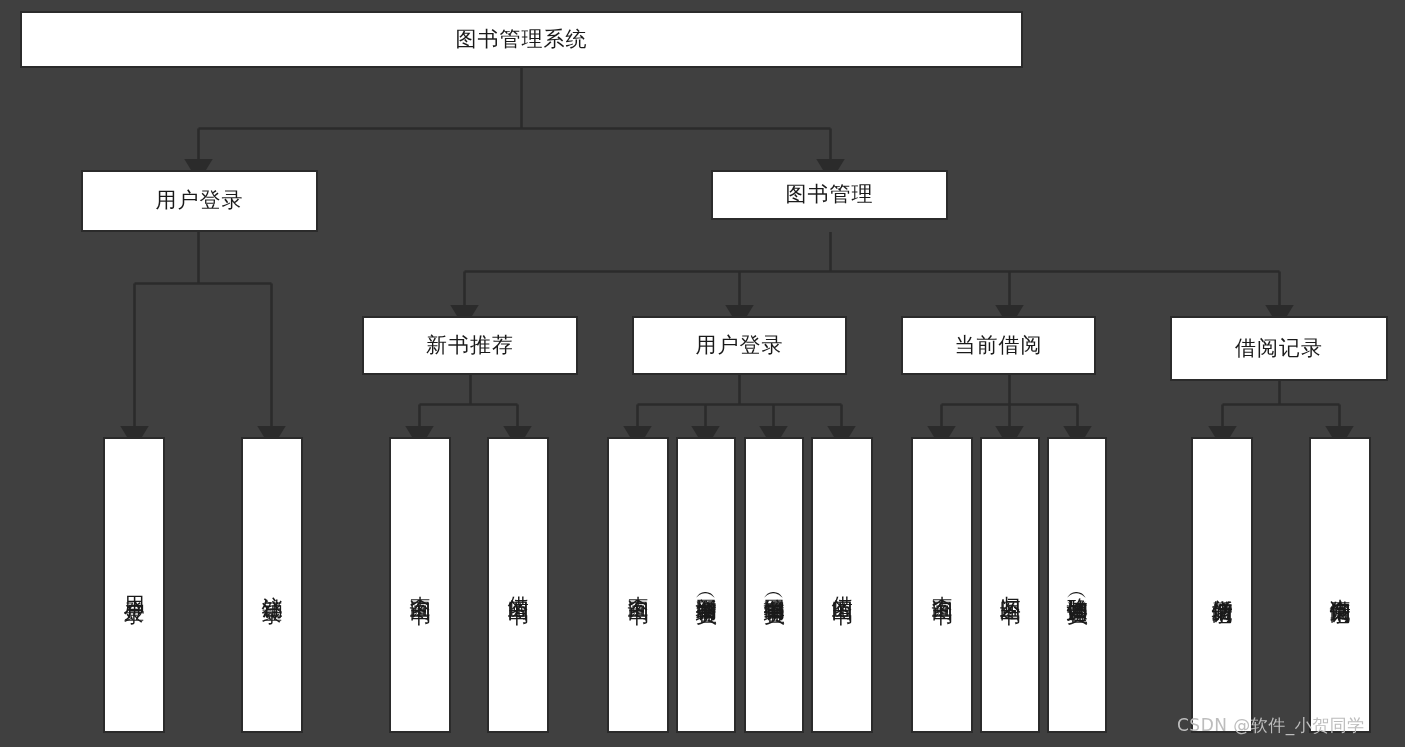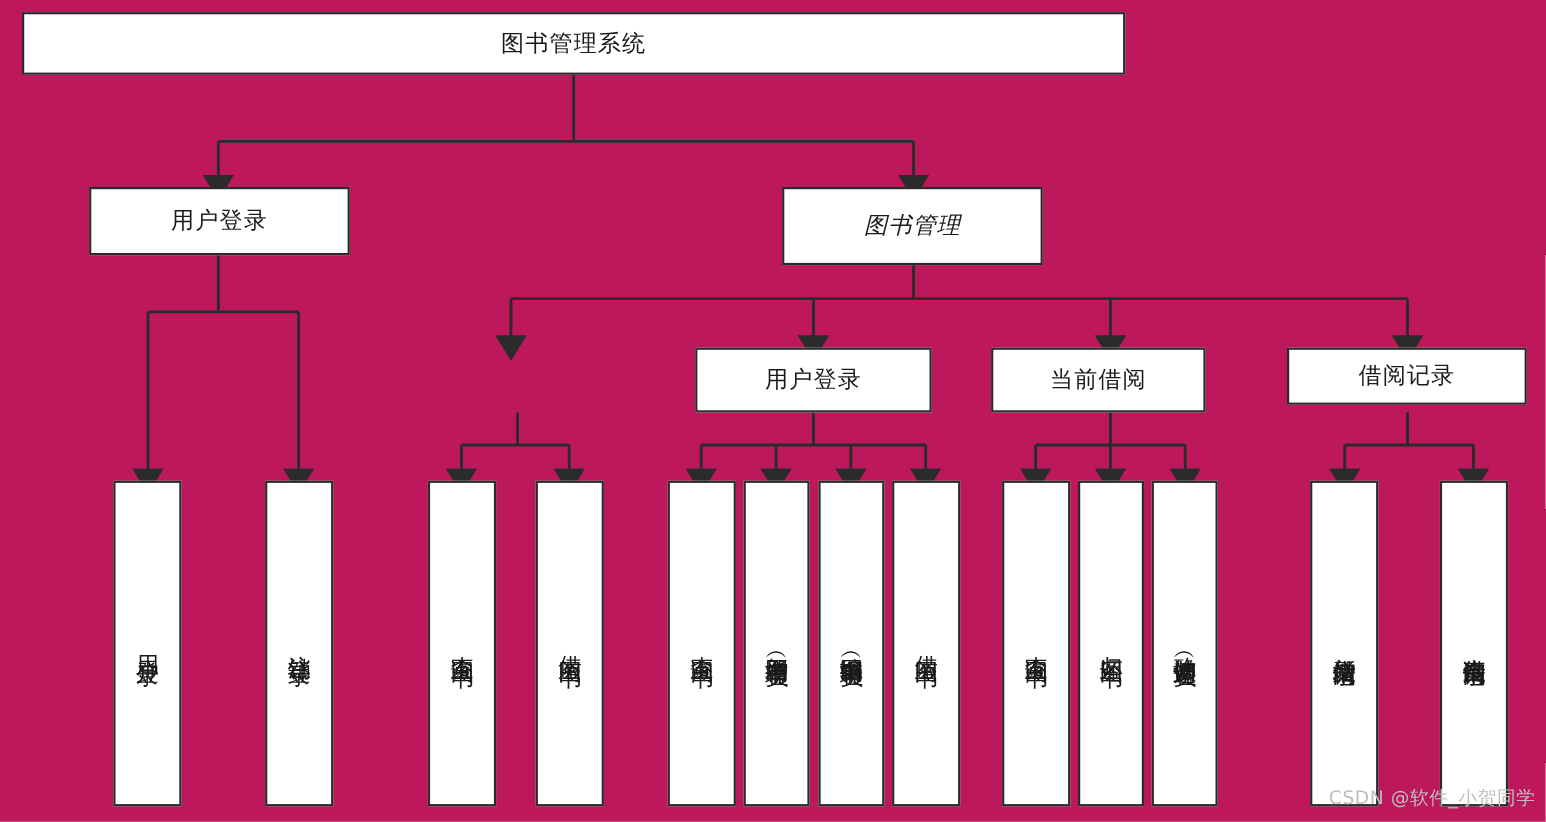--- a/index.html
+++ b/index.html
@@ -10,21 +10,21 @@
   body {
     font-family: "DejaVu Sans", "Liberation Sans", sans-serif;
     width: 1405px;
     height: 747px;
     overflow: hidden;
   }
   #canvas {
     position: relative;
     width: 1405px;
     height: 747px;
-    background: #be185d;
+    background: #404040;
   }
   #edges {
     position: absolute;
     left: 0;
     top: 0;
     width: 1405px;
     height: 747px;
   }
   .node {
     position: absolute;
@@ -116,39 +116,40 @@
       <path d="M1279.5,375 L1279.5,404.5"></path>
       <path d="M1222.5,404.5 L1339.5,404.5"></path>
       <path d="M1222.5,404.5 L1222.5,429" marker-end="url(#arrow)"></path>
       <path d="M1339.5,404.5 L1339.5,429" marker-end="url(#arrow)"></path>
     </g>
   </svg>
 
   <div class="node node-h" style="left:20px; top:11px; width:1003px; height:57px;">图书管理系统</div>
 
   <div class="node node-h" style="left:81px; top:170px; width:237px; height:62px;">用户登录</div>
-  <div class="node node-h" style="left:711px; top:170px; width:237px; height:71px;font-style:italic;">图书管理</div>
+  <div class="node node-h" style="left:711px; top:170px; width:237px; height:50px;">图书管理</div>
 
+  <div class="node node-h" style="left:362px; top:316px; width:216px; height:59px;">新书推荐</div>
   <div class="node node-h" style="left:632px; top:316px; width:215px; height:59px;">用户登录</div>
   <div class="node node-h" style="left:901px; top:316px; width:195px; height:59px;">当前借阅</div>
-  <div class="node node-h" style="left:1170px; top:316px; width:218px; height:52px;">借阅记录</div>
+  <div class="node node-h" style="left:1170px; top:316px; width:218px; height:65px;">借阅记录</div>
 
   <div class="node node-v" style="left:103px; top:437px; width:62px; height:296px;">用户登录</div>
   <div class="node node-v" style="left:241px; top:437px; width:62px; height:296px;">注销登录</div>
 
   <div class="node node-v" style="left:389px; top:437px; width:62px; height:296px;">查询图书</div>
   <div class="node node-v" style="left:487px; top:437px; width:62px; height:296px;">借阅图书</div>
 
   <div class="node node-v" style="left:607px; top:437px; width:62px; height:296px;">查询图书</div>
   <div class="node node-v tight" style="left:676px; top:437px; width:60px; height:296px;">新增图书（管理员）</div>
   <div class="node node-v tight" style="left:744px; top:437px; width:60px; height:296px;">编辑图书（管理员）</div>
   <div class="node node-v" style="left:811px; top:437px; width:62px; height:296px;">借阅图书</div>
 
   <div class="node node-v" style="left:911px; top:437px; width:62px; height:296px;">查询图书</div>
   <div class="node node-v" style="left:980px; top:437px; width:60px; height:296px;">归还图书</div>
   <div class="node node-v tight" style="left:1047px; top:437px; width:60px; height:296px;">确认归还（管理员）</div>
 
   <div class="node node-v tight" style="left:1191px; top:437px; width:62px; height:296px;">新增借阅记录</div>
   <div class="node node-v tight" style="left:1309px; top:437px; width:62px; height:296px;">查询借阅记录</div>
 
-  <div class="watermark" style="left:1208px; top:714px;">CSDN @软件_小贺同学</div>
+  <div class="watermark" style="left:1177px; top:714px;">CSDN @软件_小贺同学</div>
 
 </div>
 
 </body></html>

